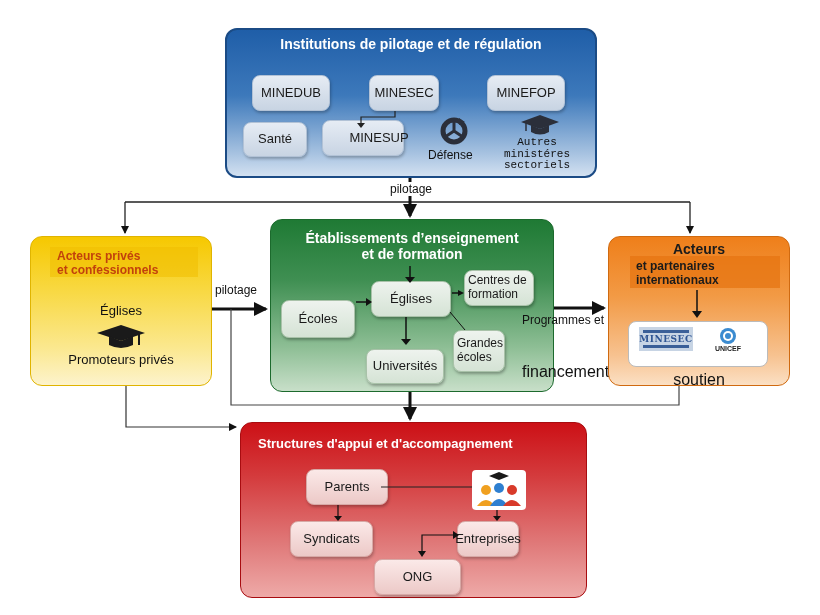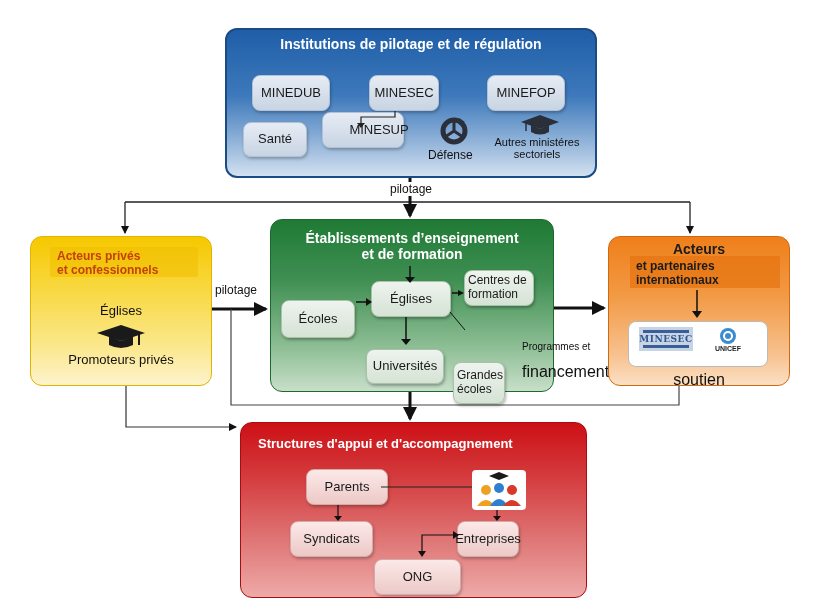--- a/index.html
+++ b/index.html
@@ -85,41 +85,41 @@
   <line x1="450" y1="308" x2="604" y2="308" stroke="#111" stroke-width="3" marker-end="url(#ahb)"></line>
 </svg>
 
 <div id="p-blue" class="panel">
   <div class="title-w" style="left:0;right:0;top:6px;font-size:14px;line-height:1.2;padding:0 50px;">Institutions de pilotage et de régulation</div>
 </div>
 <div class="box bbox" style="left:252px;top:75px;width:78px;height:36px;">MINEDUB</div>
 <div class="box bbox" style="left:369px;top:75px;width:70px;height:36px;">MINESEC</div>
 <div class="box bbox" style="left:487px;top:75px;width:78px;height:36px;">MINEFOP</div>
 <div class="box bbox" style="left:243px;top:122px;width:64px;height:35px;">Santé</div>
-<div class="box bbox" style="left:322px;top:112px;width:82px;height:36px;padding-left:32px;">MINESUP</div>
+<div class="box bbox" style="left:322px;top:120px;width:82px;height:36px;padding-left:32px;">MINESUP</div>
 <svg class="abs" style="left:355px;top:111px;" width="50" height="18">
   <polyline points="40,0 40,6 6,6 6,14" fill="none" stroke="#222" stroke-width="1.2"></polyline>
   <path d="M2,12 L10,12 L6,17 Z" fill="#222"></path>
 </svg>
 <div class="abs" style="left:435px;top:116px;width:38px;height:30px;">
   <svg width="38" height="30" viewBox="0 0 38 30">
     <circle cx="19" cy="15" r="11" fill="none" stroke="#2b2f3a" stroke-width="5"></circle>
     <path d="M19 5 L19 15 L10 21 M19 15 L28 21" stroke="#2b2f3a" stroke-width="3" fill="none"></path>
     <path d="M24 2 L30 6 L24 9 Z" fill="#2b2f3a"></path>
   </svg>
 </div>
 <div class="lbl" style="left:428px;top:148px;font-size:12px;">Défense</div>
 <div class="abs" style="left:520px;top:114px;width:40px;height:22px;">
   <svg width="40" height="22" viewBox="0 0 40 22">
     <path d="M20 1 L39 8 L20 15 L1 8 Z" fill="#2b2f3a"></path>
     <path d="M11 11 L11 18 Q20 23 29 18 L29 11 L20 15 Z" fill="#2b2f3a"></path>
     <line x1="6" y1="9" x2="6" y2="17" stroke="#2b2f3a" stroke-width="1.5"></line>
   </svg>
 </div>
-<div class="lbl" style="left:484px;top:137px;width:106px;text-align:center;white-space:normal;font-size:11px;line-height:1.05;">Autres ministéres sectoriels</div>
+<div class="lbl" style="left:484px;top:137px;width:106px;text-align:center;white-space:normal;font-size:11px;line-height:1.05;font-family:Liberation Mono, monospace;">Autres ministéres sectoriels</div>
 
 <div class="lbl" style="left:388px;top:182px;background:#fff;padding:0 2px;">pilotage</div>
 
 <div id="p-yellow" class="panel"></div>
 <div class="abs" style="left:50px;top:247px;width:148px;height:30px;background:rgba(240,190,0,.55);"></div>
 <div class="abs" style="left:57px;top:249px;font-size:12px;font-weight:bold;color:#c2410c;line-height:1.2;">
   <div>Acteurs privés</div>
   <div>et confessionnels</div>
 </div>
 <div class="lbl" style="left:30px;width:182px;top:303px;text-align:center;font-size:13px;">Églises</div>
@@ -134,35 +134,35 @@
 <div class="lbl" style="left:215px;top:283px;">pilotage</div>
 
 <div id="p-green" class="panel"></div>
 <div class="title-w" style="left:272px;width:280px;top:230px;font-size:14px;line-height:1.15;">
   <div>Établissements d’enseignement</div>
   <div>et de formation</div>
 </div>
 <div class="box gbox" style="left:281px;top:300px;width:74px;height:38px;">Écoles</div>
 <div class="box gbox" style="left:371px;top:281px;width:80px;height:36px;">Églises</div>
 <div class="box gbox" style="left:464px;top:270px;width:70px;height:36px;justify-content:flex-start;text-align:left;padding-left:3px;font-size:12px;">Centres de formation</div>
-<div class="box gbox" style="left:453px;top:330px;width:52px;height:42px;justify-content:flex-start;text-align:left;padding-left:3px;font-size:12px;margin-top:32px;">Grandes écoles</div>
+<div class="box gbox" style="left:453px;top:330px;width:52px;height:42px;justify-content:flex-start;text-align:left;padding-left:3px;font-size:12px;">Grandes écoles</div>
 <div class="box gbox" style="left:366px;top:349px;width:78px;height:35px;">Universités</div>
 <svg class="abs" style="left:270px;top:250px;" width="290" height="110">
   <line x1="140" y1="16" x2="140" y2="28" stroke="#111" stroke-width="1.5"></line>
   <path d="M135,27 L145,27 L140,33 Z" fill="#111"></path>
   <line x1="86" y1="52" x2="97" y2="52" stroke="#111" stroke-width="1.5"></line>
   <path d="M96,48 L102,52 L96,56 Z" fill="#111"></path>
   <line x1="182" y1="43" x2="189" y2="43" stroke="#111" stroke-width="1.5"></line>
   <path d="M188,40 L194,43 L188,46 Z" fill="#111"></path>
   <line x1="136" y1="67" x2="136" y2="90" stroke="#111" stroke-width="1.5"></line>
   <path d="M131,89 L141,89 L136,95 Z" fill="#111"></path>
   <line x1="180" y1="62" x2="195" y2="80" stroke="#111" stroke-width="1"></line>
 </svg>
 
-<div class="lbl" style="left:522px;top:313px;font-size:10px;margin-top:28px;">Programmes et</div>
+<div class="lbl" style="left:522px;top:313px;font-size:12px;">Programmes et</div>
 <div class="lbl" style="left:522px;top:327px;font-size:16px;margin-top:36px;">financement</div>
 
 <div id="p-orange" class="panel"></div>
 <div class="abs" style="left:630px;top:256px;width:150px;height:32px;background:rgba(230,115,15,.7);"></div>
 <div class="abs" style="left:608px;width:182px;top:241px;text-align:center;font-size:14px;font-weight:bold;color:#1b1b1b;">Acteurs</div>
 <div class="abs" style="left:636px;top:259px;font-size:12px;font-weight:bold;color:#1b1b1b;line-height:1.2;">
   <div>et partenaires</div>
   <div>internationaux</div>
 </div>
 <svg class="abs" style="left:691px;top:290px;" width="12" height="30">

